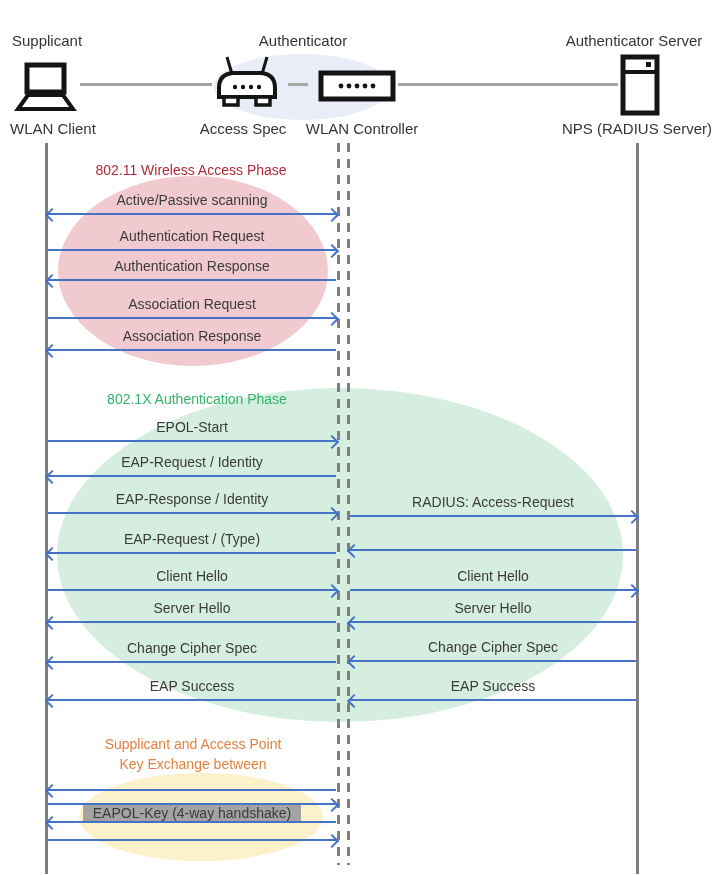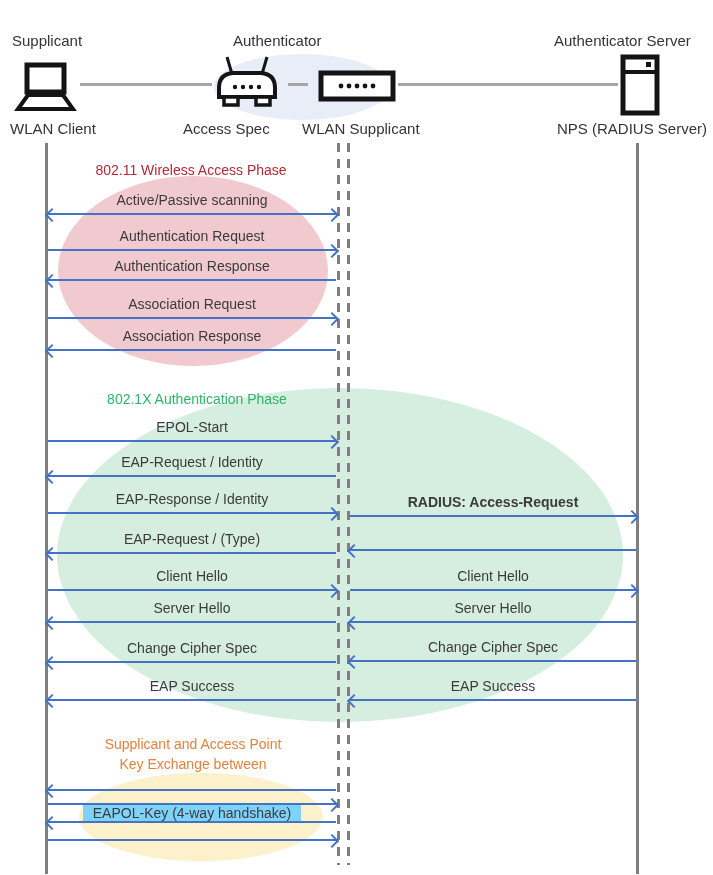--- a/index.html
+++ b/index.html
@@ -5,27 +5,27 @@
   html,body{margin:0;padding:0;background:#fff;}
   .canvas{position:relative;width:713px;height:875px;background:#ffffff;overflow:hidden;
           font-family:"Liberation Sans",sans-serif;color:#3b3b3b;margin-top:13px;}
   .ellipse{position:absolute;border-radius:50%;z-index:0;}
   .lifeline{position:absolute;width:3px;background:#7F7F7F;z-index:1;}
   .dashline{position:absolute;width:3px;z-index:1;
             background:repeating-linear-gradient(to bottom,#7F7F7F 0 9px,transparent 9px 16px);}
   .connector{position:absolute;height:3px;background:#A6A6A6;z-index:1;}
   .icon{position:absolute;z-index:2;}
   .role,.device{position:absolute;font-size:15px;color:#353535;z-index:2;}
-  .tc{}
+  .tc{text-align:center;}
   .phase-title{position:absolute;font-size:14px;z-index:2;text-align:center;line-height:20px;}
   .t-red{color:#B02A37;}
   .t-green{color:#2FB46A;}
   .t-orange{color:#E3823F;}
   .msg-label{position:absolute;font-size:14px;text-align:center;z-index:2;color:#3b3b3b;height:17px;line-height:17px;}
-  .boxed{background:#7dd3fc;padding:1px 10px;white-space:nowrap;}
+  .boxed{background:#a3a3a3;padding:1px 10px;white-space:nowrap;}
   .lcol{left:48px;width:288px;}
   .rcol{left:350px;width:286px;}
   .arrow{position:absolute;height:2px;background:#4472C4;z-index:3;}
   .head{position:absolute;width:8px;height:8px;border:solid #4472C4;border-width:2.5px 2.5px 0 0;top:-3.5px;}
   .hr{right:-1px;transform:rotate(45deg);}
   .hl{left:-1px;transform:rotate(-135deg);}
 </style>
 </head>
 <body>
 
@@ -81,21 +81,21 @@
   <div class="icon" style="left:620px;top:41px;">
     <svg width="40" height="62" viewBox="0 0 40 62">
       <rect x="3" y="3" width="34" height="56" fill="#fff" stroke="#141414" stroke-width="5"></rect>
       <line x1="3" y1="18" x2="37" y2="18" stroke="#141414" stroke-width="4"></line>
       <rect x="26" y="8" width="5" height="5" fill="#141414"></rect>
     </svg>
   </div>
 
   <div class="device" style="left:10px;top:107px;">WLAN Client</div>
   <div class="device tc" style="left:183px;top:107px;width:120px;">Access Spec</div>
-  <div class="device tc" style="left:302px;top:107px;width:120px;">WLAN Supplicant</div>
+  <div class="device tc" style="left:302px;top:107px;width:120px;">WLAN Controller</div>
   <div class="device tc" style="left:557px;top:107px;width:160px;">NPS (RADIUS Server)</div>
 
   <div class="phase-title t-red" style="left:41px;top:147px;width:300px;">802.11 Wireless Access Phase</div>
 
   <div class="msg-label lcol" style="top:179px;">Active/Passive scanning</div>
   <div class="arrow lcol" style="top:200px;">
     <span class="head hl"></span>
     <span class="head hr"></span>
   </div>
 
@@ -154,21 +154,21 @@
   <div class="msg-label lcol" style="top:627px;">Change Cipher Spec</div>
   <div class="arrow lcol" style="top:648px;">
     <span class="head hl"></span>
   </div>
 
   <div class="msg-label lcol" style="top:665px;">EAP Success</div>
   <div class="arrow lcol" style="top:686px;">
     <span class="head hl"></span>
   </div>
 
-  <div class="msg-label rcol" style="top:481px;font-weight:bold;">RADIUS: Access-Request</div>
+  <div class="msg-label rcol" style="top:481px;">RADIUS: Access-Request</div>
   <div class="arrow rcol" style="top:502px;">
     <span class="head hr"></span>
   </div>
 
   <div class="arrow rcol" style="top:536px;">
     <span class="head hl"></span>
   </div>
 
   <div class="msg-label rcol" style="top:555px;">Client Hello</div>
   <div class="arrow rcol" style="top:576px;">

